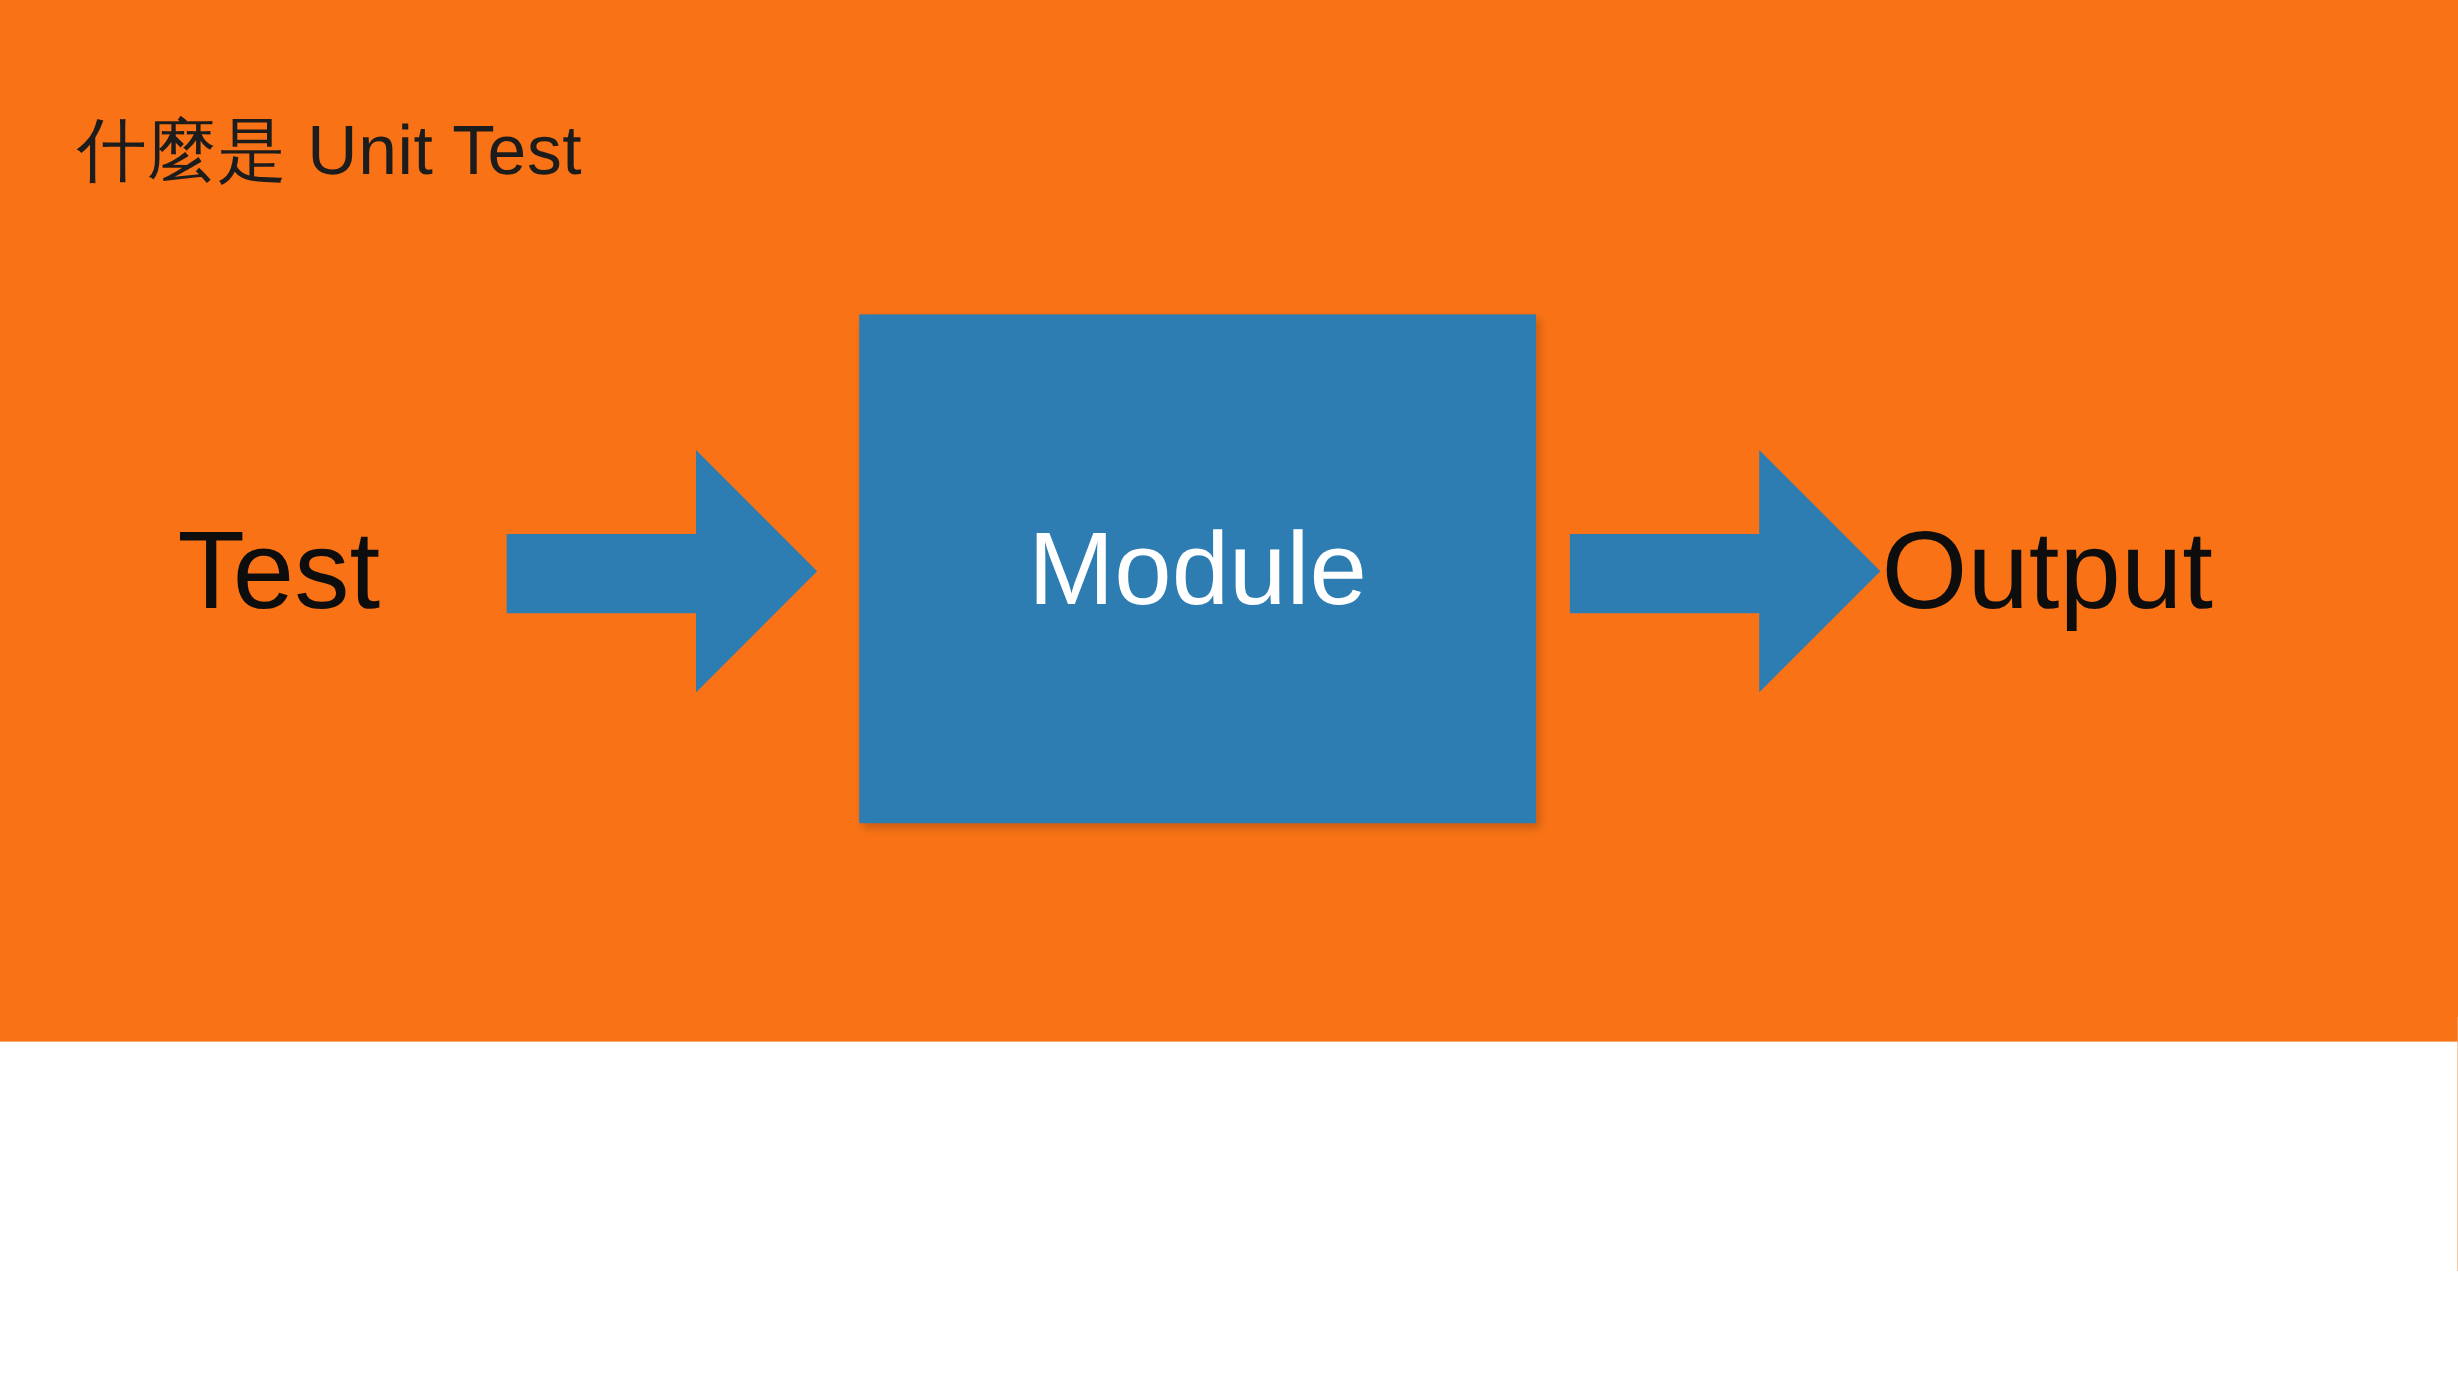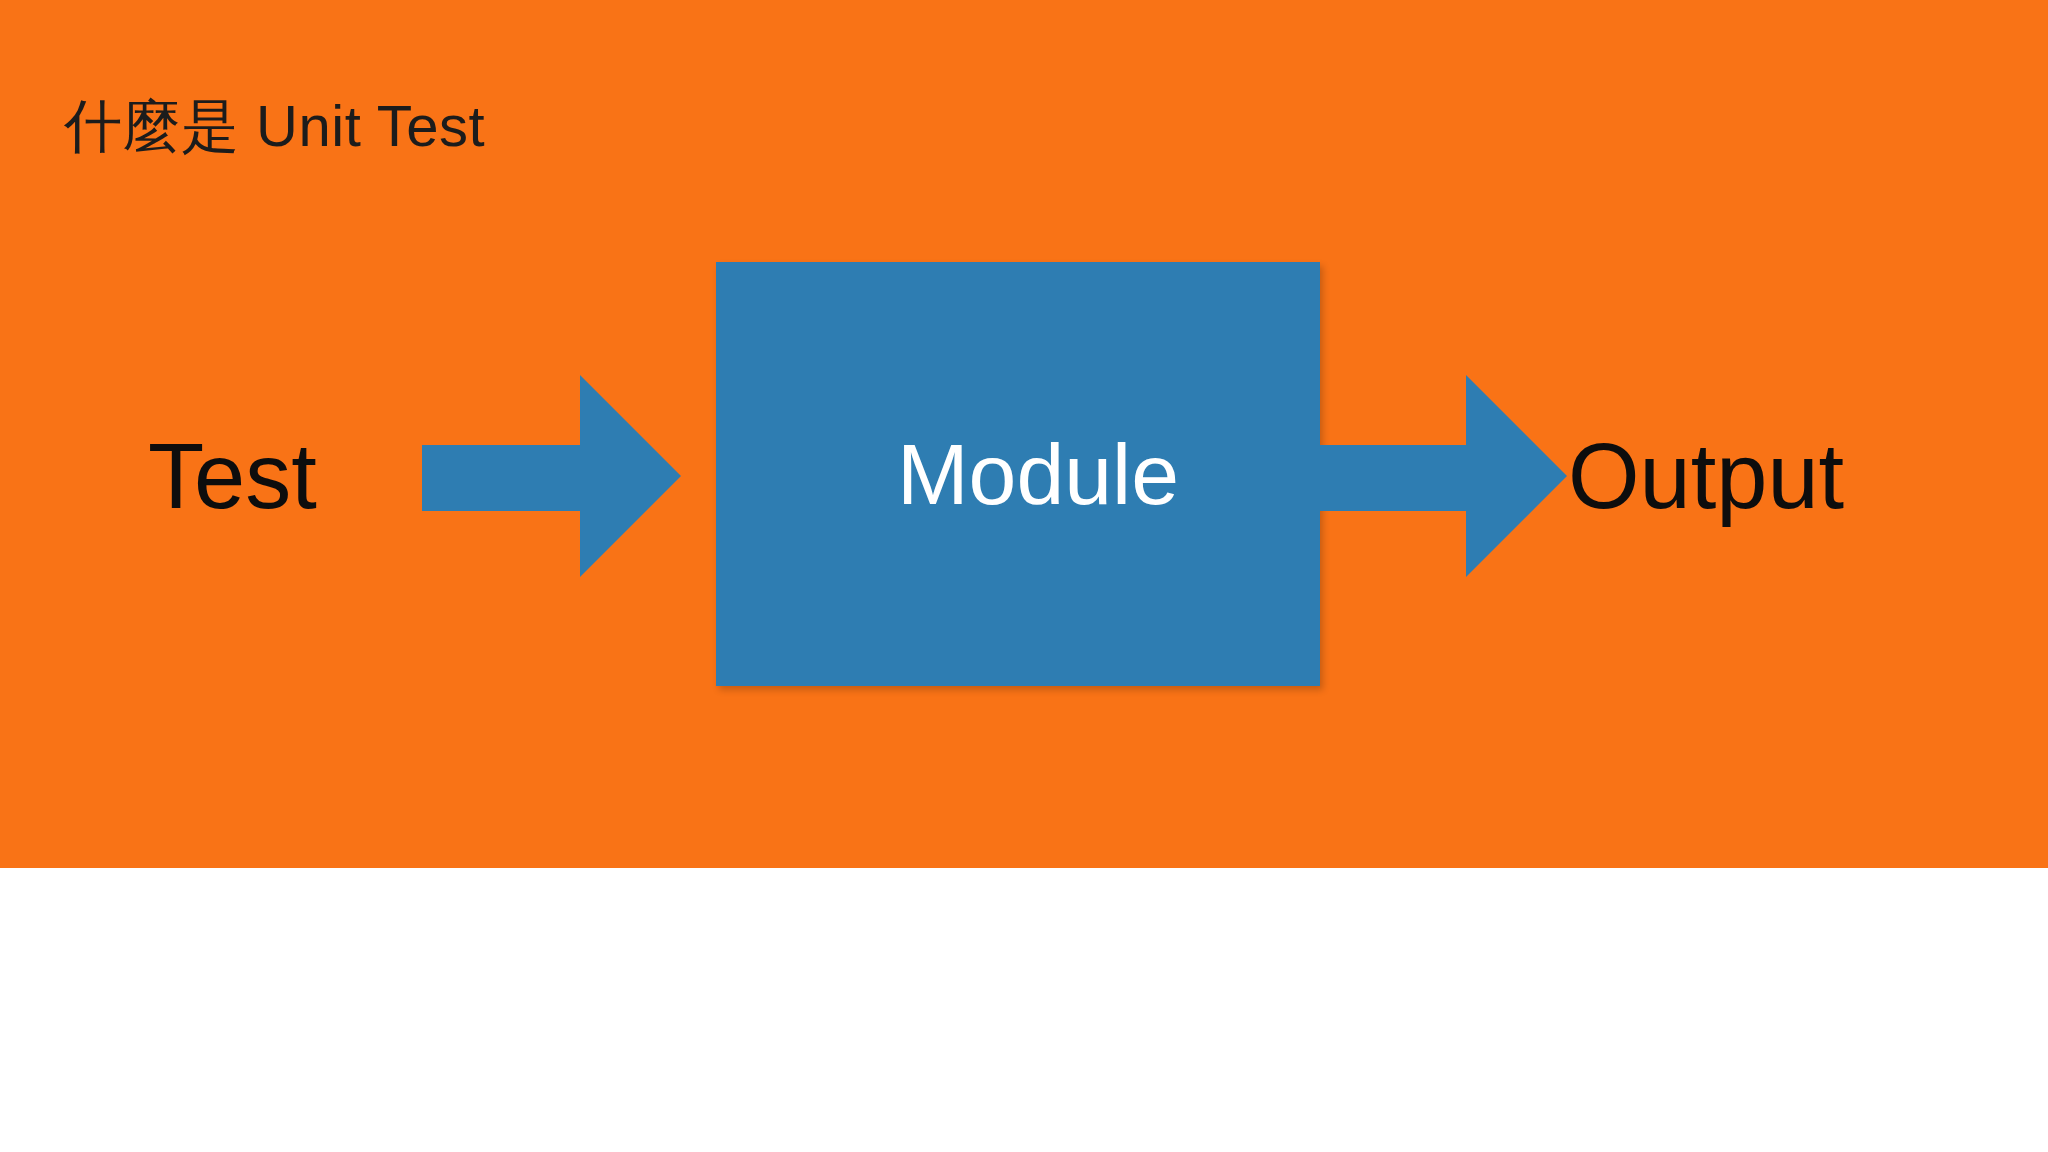--- a/index.html
+++ b/index.html
@@ -82,21 +82,20 @@
     position: absolute;
     left: 716px;
     top: 262px;
     width: 564px;
     height: 424px;
     background: #2e7db2;
     box-shadow: 3px 4px 7px rgba(0, 0, 0, 0.20);
     display: flex;
     align-items: center;
     justify-content: center;
-    padding-left: 40px;
   }
 
   .module-label {
     font-size: 86px;
     line-height: 86px;
     font-weight: 300;
     color: #ffffff;
     white-space: nowrap;
     font-family: "Liberation Sans", "DejaVu Sans", sans-serif;
   }

